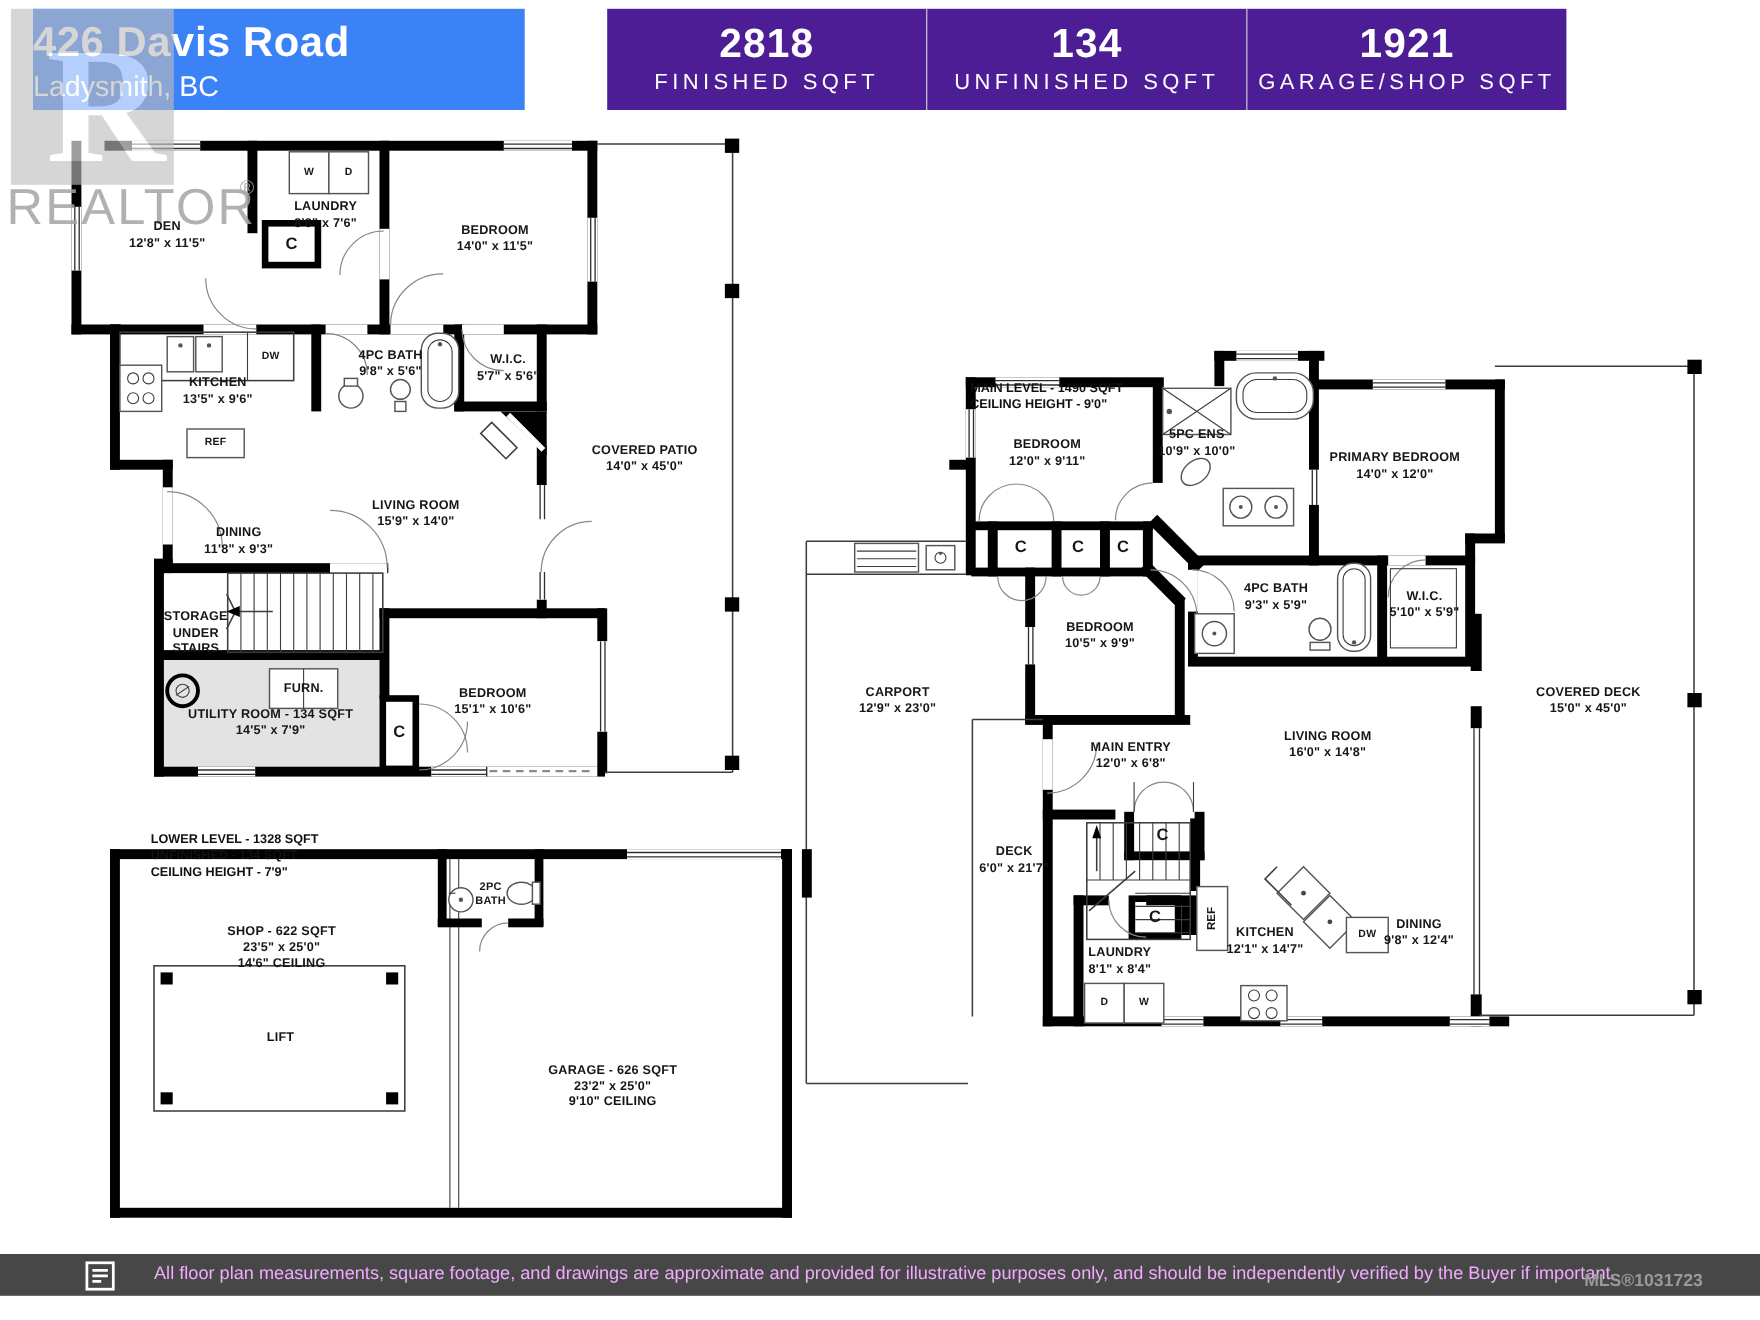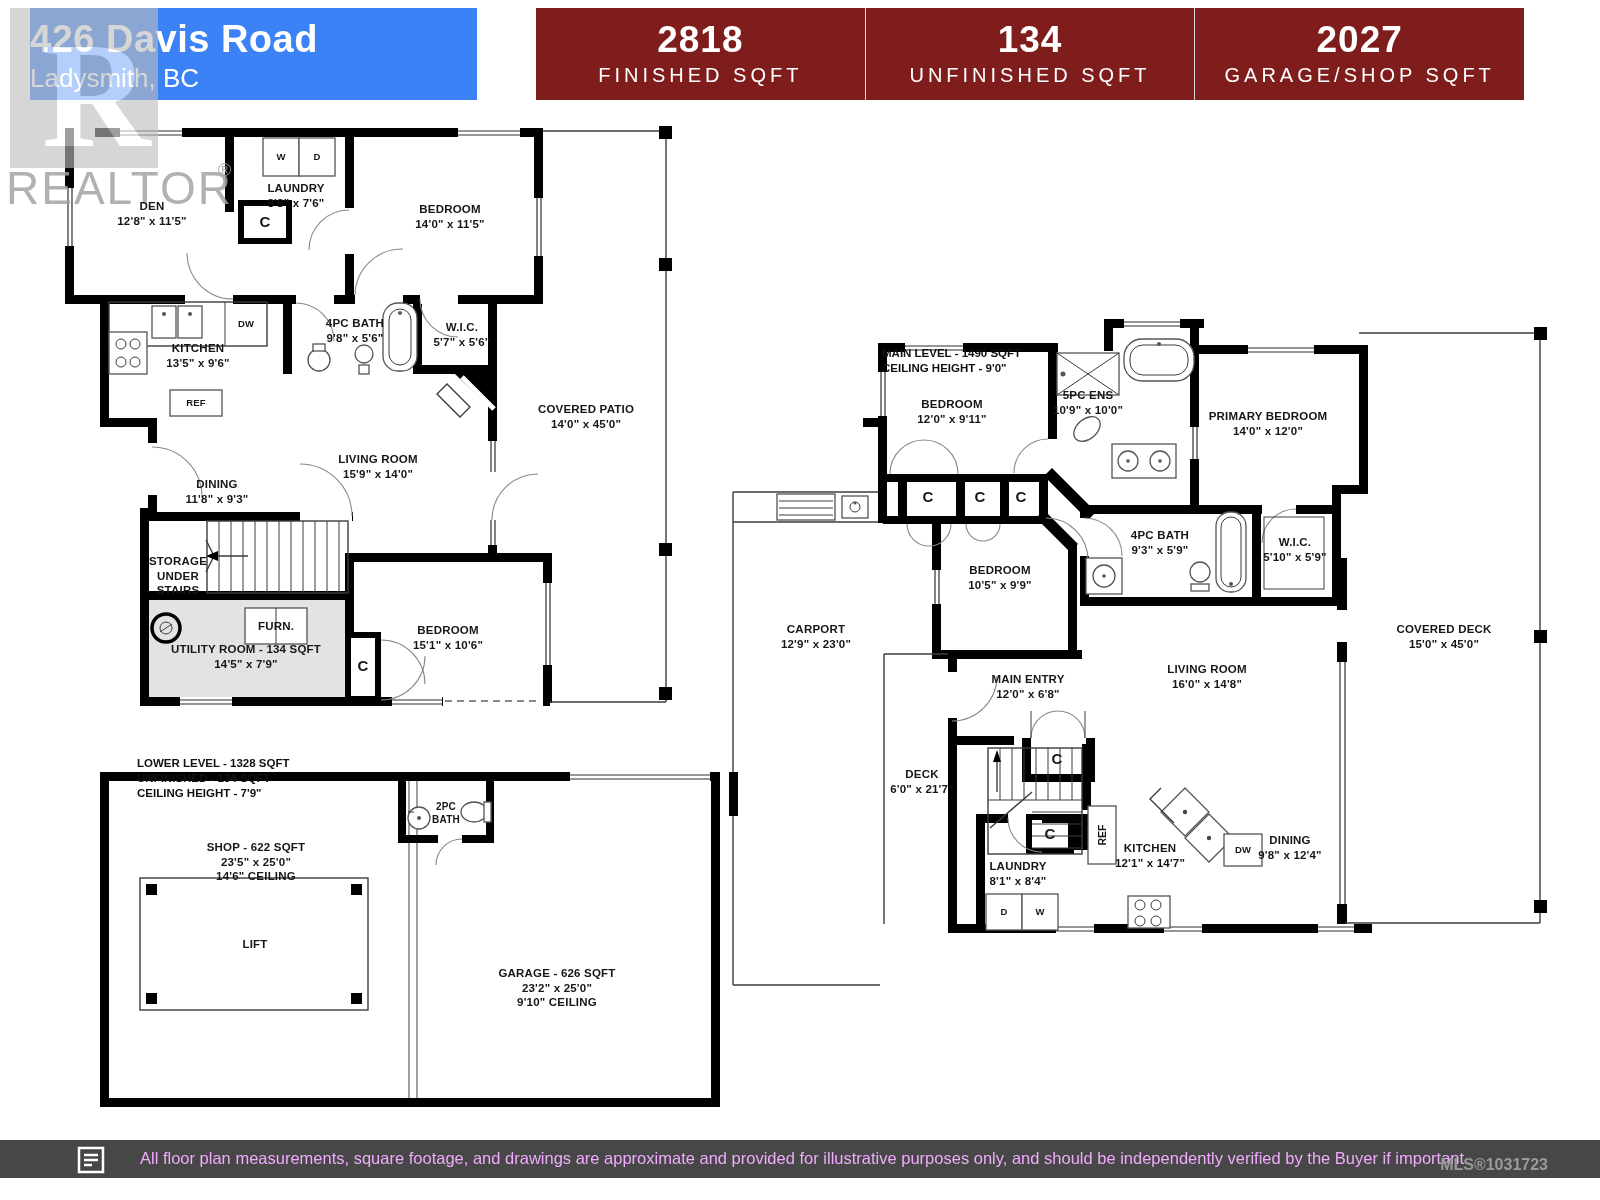--- a/index.html
+++ b/index.html
@@ -15,21 +15,21 @@
   .win{fill:#fff;}
   .wl{stroke:#2e2e2e;stroke-width:1.2;}
   .dash{fill:none;stroke:#8a8a8a;stroke-width:2;stroke-dasharray:7 5;}
   .gray{fill:#e3e3e3;}
   
   #hdr{position:absolute;left:30px;top:8px;width:447px;height:92px;background:#3b82f6;color:#fff;
        text-align:left;z-index:2;}
   #hdr .addr{font-size:38px;font-weight:700;letter-spacing:.5px;margin-top:10px;}
   #hdr .city{font-size:26px;font-weight:400;margin-top:2px;}
   
-  #stats{position:absolute;left:536px;top:8px;width:988px;height:92px;background:#7f1d1d;display:flex;z-index:2;}
+  #stats{position:absolute;left:552px;top:8px;width:872px;height:92px;background:#4c1d95;display:flex;z-index:2;}
   #stats .cell{flex:1;color:#fff;text-align:center;position:relative;}
   #stats .cell + .cell{border-left:1.5px solid #d9d9d9;}
   #stats .num{font-size:37px;font-weight:700;margin-top:11px;letter-spacing:1px;}
   #stats .cap{font-size:20px;font-weight:500;letter-spacing:4px;margin-top:3px;}
   
   #ftr{position:absolute;left:0;top:1140px;width:1600px;height:38px;background:#474747;z-index:2;}
   #ftr .txt{position:absolute;left:140px;top:9px;color:#f0abfc;font-size:16.5px;font-weight:400;white-space:nowrap;}
   #ftr .mls{position:absolute;right:52px;top:16px;color:#9a9a9a;font-size:16px;font-weight:600;}
   #ftr svg{left:76px;top:6px;}
   
@@ -413,21 +413,21 @@
 <div id="stats">
   <div class="cell">
     <div class="num">2818</div>
     <div class="cap">FINISHED SQFT</div>
   </div>
   <div class="cell">
     <div class="num">134</div>
     <div class="cap">UNFINISHED SQFT</div>
   </div>
   <div class="cell">
-    <div class="num">2027</div>
+    <div class="num">1921</div>
     <div class="cap">GARAGE/SHOP SQFT</div>
   </div>
 </div>
 
 <svg id="wm" width="260" height="240" viewBox="0 0 260 240">
   <g opacity="0.62">
     <rect x="10" y="8" width="148" height="160" fill="#bdbdbd"></rect>
     <text x="42" y="146" font-family="Liberation Serif, serif" font-weight="bold" font-size="150" fill="#ffffff">R</text>
   </g>
   <text x="6" y="204" font-family="Liberation Sans, sans-serif" font-size="46" letter-spacing="2" fill="#a4a4a4" opacity="0.85">REALTOR</text>

